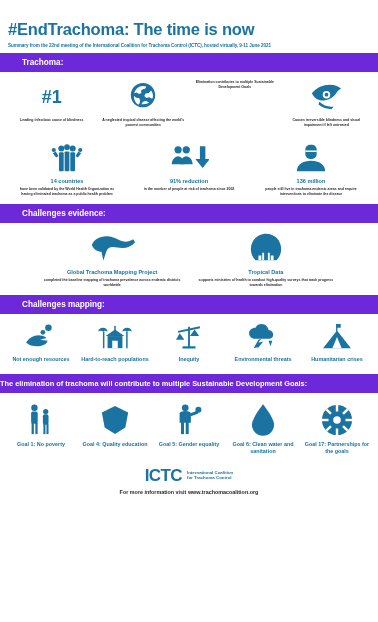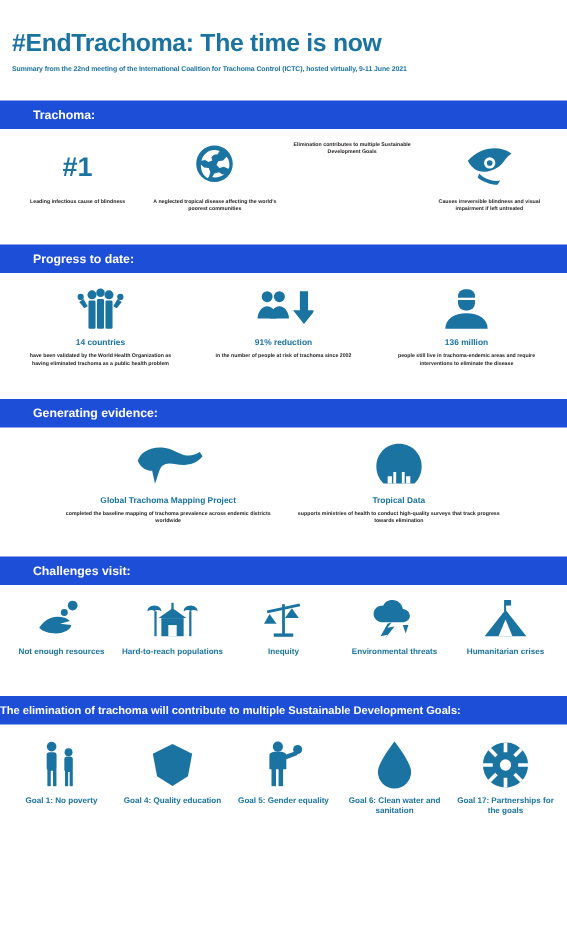--- a/index.html
+++ b/index.html
@@ -34,26 +34,26 @@
     color: #1a73a0;
     font-size: 4.6px;
     font-weight: bold;
     margin-top: 5px;
     letter-spacing: -0.05px;
     white-space: nowrap;
   }
 
   
   .band {
-    background: #1d4ed8;
+    background: #6d28d9;
     color: #ffffff;
     font-size: 8.2px;
     font-weight: bold;
     padding: 5px 0 5px 22px;
-    margin-top: 15px;
+    margin-top: 1px;
   }
   .band.centered {
     text-align: left;
     padding-left: 0;
     font-size: 7.4px;
   }
 
   
   .row {
     display: flex;
@@ -184,21 +184,20 @@
           <path fill="#ffffff" d="M17.5 7.5a4 4 0 1 0 0 8 4 4 0 0 0 0-8z"></path>
           <path fill="#1a73a0" d="M17.5 9.5a2 2 0 1 0 0 4 2 2 0 0 0 0-4z"></path>
           <path fill="#1a73a0" d="M10 19c4 4 10 6 15 5l-2 3c-5 0-10-2-14-5z"></path>
         </svg>
       </div>
       <div class="cell-body">Causes irreversible blindness and visual impairment if left untreated</div>
     </div>
 
   </div>
 
-  <div class="band">Progress to date:</div>
   <div class="row progress">
 
     <div class="cell">
       <div class="icon-wrap">
         <svg width="34" height="30" viewBox="0 0 36 30">
           <circle fill="#1a73a0" cx="12" cy="5" r="3.2"></circle>
           <circle fill="#1a73a0" cx="24" cy="5" r="3.2"></circle>
           <circle fill="#1a73a0" cx="18" cy="3.5" r="3"></circle>
           <rect fill="#1a73a0" x="9.5" y="9" width="5" height="20" rx="1"></rect>
           <rect fill="#1a73a0" x="21.5" y="9" width="5" height="20" rx="1"></rect>
@@ -234,21 +233,21 @@
           <rect fill="#ffffff" x="11" y="7" width="12" height="1.6"></rect>
           <path fill="#1a73a0" d="M2 29c0-7 6.5-11 15-11s15 4 15 11z"></path>
         </svg>
       </div>
       <div class="cell-head">136 million</div>
       <div class="cell-body">people still live in trachoma-endemic areas and require interventions to eliminate the disease</div>
     </div>
 
   </div>
 
-  <div class="band">Generating evidence:</div>
+  <div class="band">Challenges evidence:</div>
   <div class="row evidence">
 
     <div class="cell">
       <div class="icon-wrap">
         <svg width="48" height="30" viewBox="0 0 50 30">
           <path fill="#1a73a0" d="M4 12C6 6 13 2 22 3c6 .7 10 4 14 5 4 1 8 0 11-2l2 3c-3 4-8 6-13 6-4 0-7-1-10-1-4 0-6 2-7 5l-3 9-2-9c-4 0-8-2-10-7z"></path>
         </svg>
       </div>
       <div class="cell-head">Global Trachoma Mapping Project</div>
       <div class="cell-body">completed the baseline mapping of trachoma prevalence across endemic districts worldwide</div>
@@ -261,21 +260,21 @@
           <path fill="#ffffff" d="M14 20h2v8h-2zM20 20h2v8h-2z"></path>
           <path fill="#ffffff" d="M10 23h3v5h-3zM23 23h3v5h-3z"></path>
         </svg>
       </div>
       <div class="cell-head">Tropical Data</div>
       <div class="cell-body">supports ministries of health to conduct high-quality surveys that track progress towards elimination</div>
     </div>
 
   </div>
 
-  <div class="band">Challenges visit:</div>
+  <div class="band">Challenges mapping:</div>
   <div class="row challenges">
 
     <div class="cell">
       <div class="icon-wrap">
         <svg width="34" height="26" viewBox="0 0 36 28">
           <circle fill="#1a73a0" cx="26" cy="4" r="3.5"></circle>
           <circle fill="#1a73a0" cx="20" cy="9" r="2.5"></circle>
           <path fill="#1a73a0" d="M2 20c3-5 8-8 13-8 4 0 7 1 9 3l-7 2 8 1c0 3-5 6-11 6-5 0-9-1-12-4z"></path>
         </svg>
       </div>
@@ -401,14 +400,24 @@
             <line x1="28.3" y1="5.7" x2="23.4" y2="10.6"></line>
             <line x1="10.6" y1="23.4" x2="5.7" y2="28.3"></line>
           </g>
         </svg>
       </div>
       <div class="cell-head">Goal 17: Partnerships for the goals</div>
     </div>
 
   </div>
 
+  <div class="footer">
+    <div class="logo-line">
+      <span class="logo-mark">ICTC</span>
+      <span class="logo-words">
+        <span>International Coalition</span><br>
+        <span>for Trachoma Control</span>
+      </span>
+    </div>
+    <div class="footer-note">For more information visit www.trachomacoalition.org</div>
+  </div>
 
 </div>
 
 </body></html>

